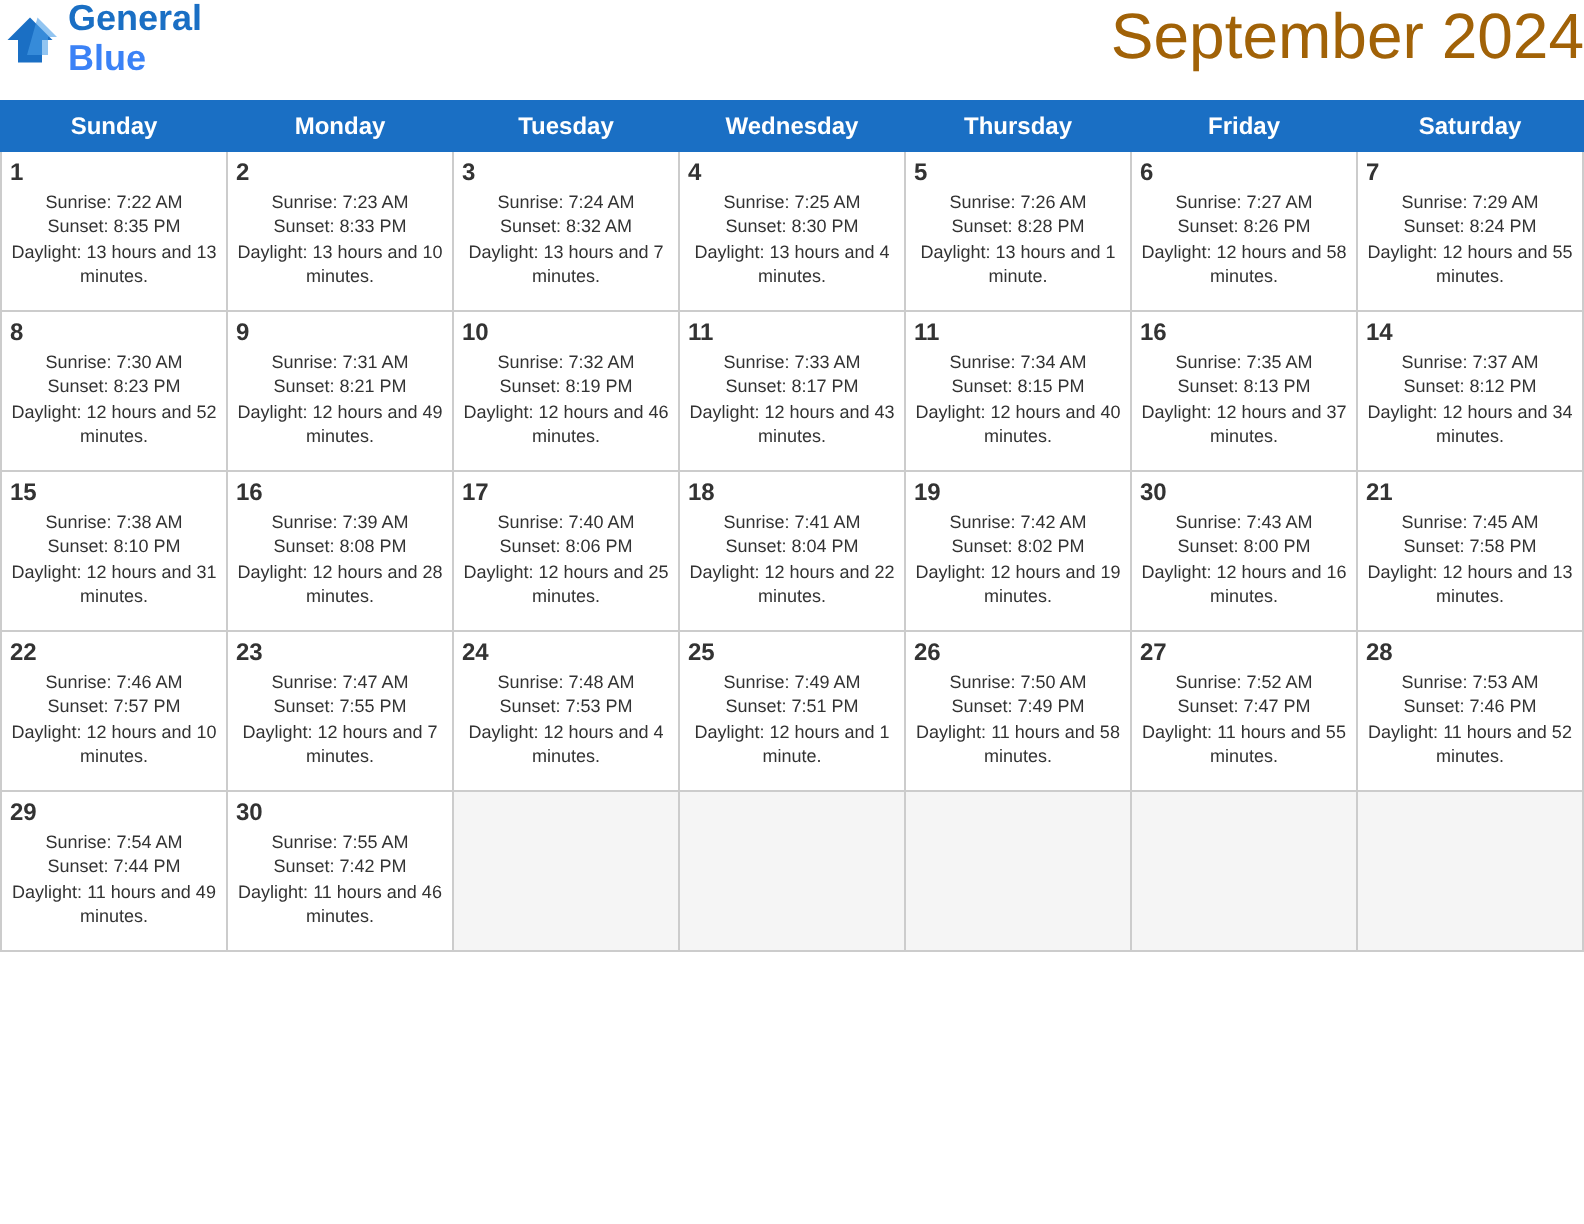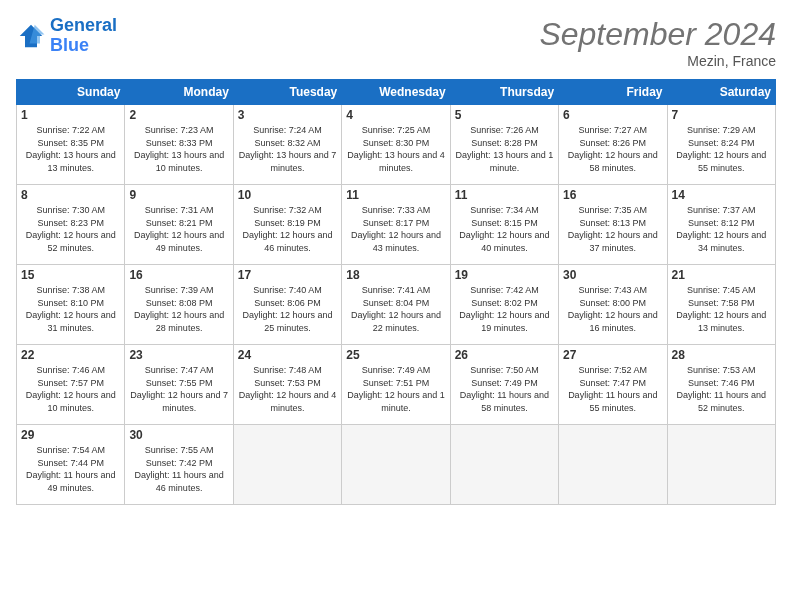--- a/index.html
+++ b/index.html
@@ -6,21 +6,20 @@
     body {
       font-family: Arial, sans-serif;
       background: #fff;
       width: 792px;
       height: 612px;
       overflow: hidden;
     }
     .page {
       width: 792px;
       height: 536px;
-      padding: 16px;
       background: #fff;
     }
     .header {
       display: flex;
       justify-content: space-between;
       align-items: flex-start;
       margin-bottom: 10px;
     }
     .logo {
       display: flex;
@@ -39,39 +38,38 @@
     .logo-icon {
       width: 30px;
       height: 30px;
     }
     .title-block {
       text-align: right;
     }
     .month-title {
       font-size: 32px;
       font-weight: normal;
-      color: #737373;
-      font-style: italic;
+      color: #a16207;
     }
     .location {
       font-size: 14px;
       color: #555;
     }
     table {
       width: 100%;
       border-collapse: collapse;
       table-layout: fixed;
     }
     th {
       background-color: #1a6fc4;
       color: #fff;
       font-size: 12px;
       font-weight: bold;
       padding: 5px 4px;
-      text-align: right;
+      text-align: center;
       border: 1px solid #1a6fc4;
     }
     td {
       border: 1px solid #ccc;
       vertical-align: top;
       padding: 3px 4px;
       font-size: 9.5px;
       color: #333;
       height: 80px;
     }
@@ -102,21 +100,20 @@
         <polygon points="20,5 35,20 28,20 28,35 12,35 12,20 5,20" fill="#1a6fc4"></polygon>
         <polygon points="25,5 38,18 32,18 32,30 18,30" fill="#4a9fe8" opacity="0.6"></polygon>
       </svg>
       <div class="logo-text">
         <div><span>General</span></div>
         <div><span style="color:#3b82f6">Blue</span></div>
       </div>
     </div>
     <div class="title-block">
       <div class="month-title">September 2024</div>
-      <div class="location">Mezin, France</div>
     </div>
   </div>
 
   <table>
     <thead>
       <tr>
         <th>Sunday</th>
         <th>Monday</th>
         <th>Tuesday</th>
         <th>Wednesday</th>

